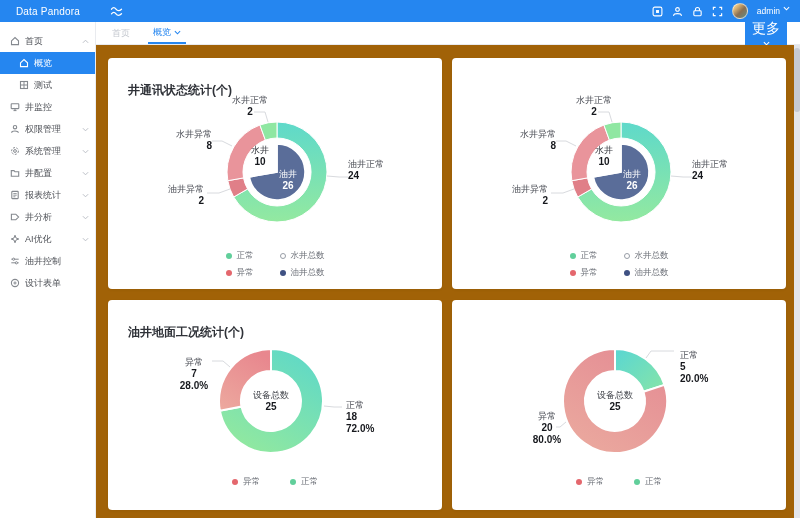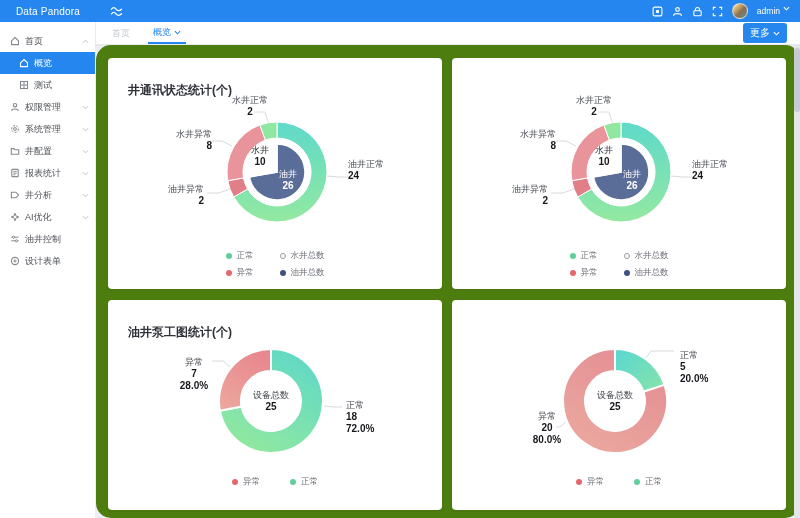--- a/index.html
+++ b/index.html
@@ -21,24 +21,24 @@
   .srow.active{background:#2586f0;color:#fff;}
   .srow.active svg *{stroke:#fff !important;fill:none;}
   .sic{width:10px;height:10px;flex:0 0 10px;display:flex;}
   .chev{color:#b9bdc5;display:flex;}
   
   .tabbar{position:absolute;left:96px;top:22px;width:704px;height:23px;background:#fff;border-bottom:1px solid #e8eaee;
           display:flex;align-items:center;padding-left:16px;box-sizing:border-box;box-shadow:0 1px 2px rgba(0,0,0,.04);}
   .crumb{color:#c4c8cf;font-size:9px;cursor:pointer;}
   .tab{margin-left:18px;height:100%;display:flex;align-items:center;gap:3px;color:#2586f0;font-size:9px;
        border-bottom:2px solid #2586f0;padding:0 5px;box-sizing:border-box;cursor:pointer;}
-  .more-btn{margin-left:auto;margin-right:13px;background:#2586f0;color:#fff;font-size:10px;border:none;border-radius:3px;
-            padding:3px 7px;display:flex;align-items:center;gap:3px;cursor:pointer;}
+  .more-btn{margin-left:auto;margin-right:13px;background:#2586f0;color:#fff;font-size:14px;border:none;border-radius:3px;
+            padding:3px 7px;display:flex;align-items:center;gap:3px;cursor:pointer;flex-direction:column;}
   
-  .content{position:absolute;left:96px;top:45px;width:704px;height:473px;background:#4d7c0f;border-radius:15px;}
+  .content{position:absolute;left:96px;top:45px;width:704px;height:473px;background:#a16207;}
   .card{position:absolute;width:334px;background:#fff;border-radius:4px;box-shadow:0 1px 3px rgba(0,0,0,.06);}
   #card1{left:12px;top:13px;height:231px;}
   #card2{left:356px;top:13px;height:231px;}
   #card3{left:12px;top:255px;height:210px;}
   #card4{left:356px;top:255px;height:210px;}
   .ctitle{position:absolute;left:20px;top:12px;font-size:12px;font-weight:bold;color:#2f3238;}
   .dsvg{position:absolute;left:0;width:334px;height:160px;}
   .dsvgA{top:40px;} .dsvgB{top:30px;}
   .lbl{position:absolute;font-size:9px;color:#4a4d55;line-height:12px;}
   .lbl b{display:block;font-size:10px;color:#16181d;}
@@ -131,20 +131,29 @@
           <svg width="10" height="10" viewBox="0 0 10 10">
             <rect x="1.5" y="1.5" width="7" height="7" fill="none" stroke="#85898f" stroke-width="1.1"></rect>
             <path d="M1.5 5 H8.5 M5 1.5 V8.5" stroke="#85898f" stroke-width="1"></path>
           </svg>
         </span>
       <span class="lab">测试</span>
     </div>
     <div class="srow">
       <span class="sic">
           <svg width="10" height="10" viewBox="0 0 10 10">
+            <rect x="1.2" y="1.8" width="7.6" height="4.8" rx=".6" fill="none" stroke="#85898f" stroke-width="1.1"></rect>
+            <path d="M3.5 8.6 H6.5 M5 6.6 V8.6" stroke="#85898f" stroke-width="1"></path>
+          </svg>
+        </span>
+      <span class="lab">井监控</span>
+    </div>
+    <div class="srow">
+      <span class="sic">
+          <svg width="10" height="10" viewBox="0 0 10 10">
             <circle cx="5" cy="3.2" r="1.7" fill="none" stroke="#85898f" stroke-width="1.1"></circle>
             <path d="M1.6 8.8 C1.6 6.4 8.4 6.4 8.4 8.8" fill="none" stroke="#85898f" stroke-width="1.1"></path>
           </svg>
         </span>
       <span class="lab">权限管理</span>
       <span class="chev">
           <svg width="7" height="5" viewBox="0 0 8 5">
             <polyline points="1,1 4,4 7,1" fill="none" stroke="#b9bdc5" stroke-width="1.1"></polyline>
           </svg>
         </span>
@@ -340,21 +349,21 @@
             <span>异常</span>
           </div>
         <div class="li">
             <span class="dot dot-navy"></span>
             <span>油井总数</span>
           </div>
       </div>
     </section>
 
     <section class="card" id="card3">
-      <h3 class="ctitle">油井泵工图统计(个)</h3>
+      <h3 class="ctitle">油井地面工况统计(个)</h3>
       <svg class="dsvg dsvgB" id="donut3">
           <defs>
             <linearGradient id="g3g" gradientUnits="userSpaceOnUse" x1="200" y1="20" x2="140" y2="126">
               <stop offset="0" stop-color="#5ed8c8"></stop>
               <stop offset="1" stop-color="#93e99e"></stop>
             </linearGradient>
             <linearGradient id="g3r" gradientUnits="userSpaceOnUse" x1="150" y1="22" x2="100" y2="100">
               <stop offset="0" stop-color="#e8878e"></stop>
               <stop offset="1" stop-color="#eeb4a4"></stop>
             </linearGradient>

